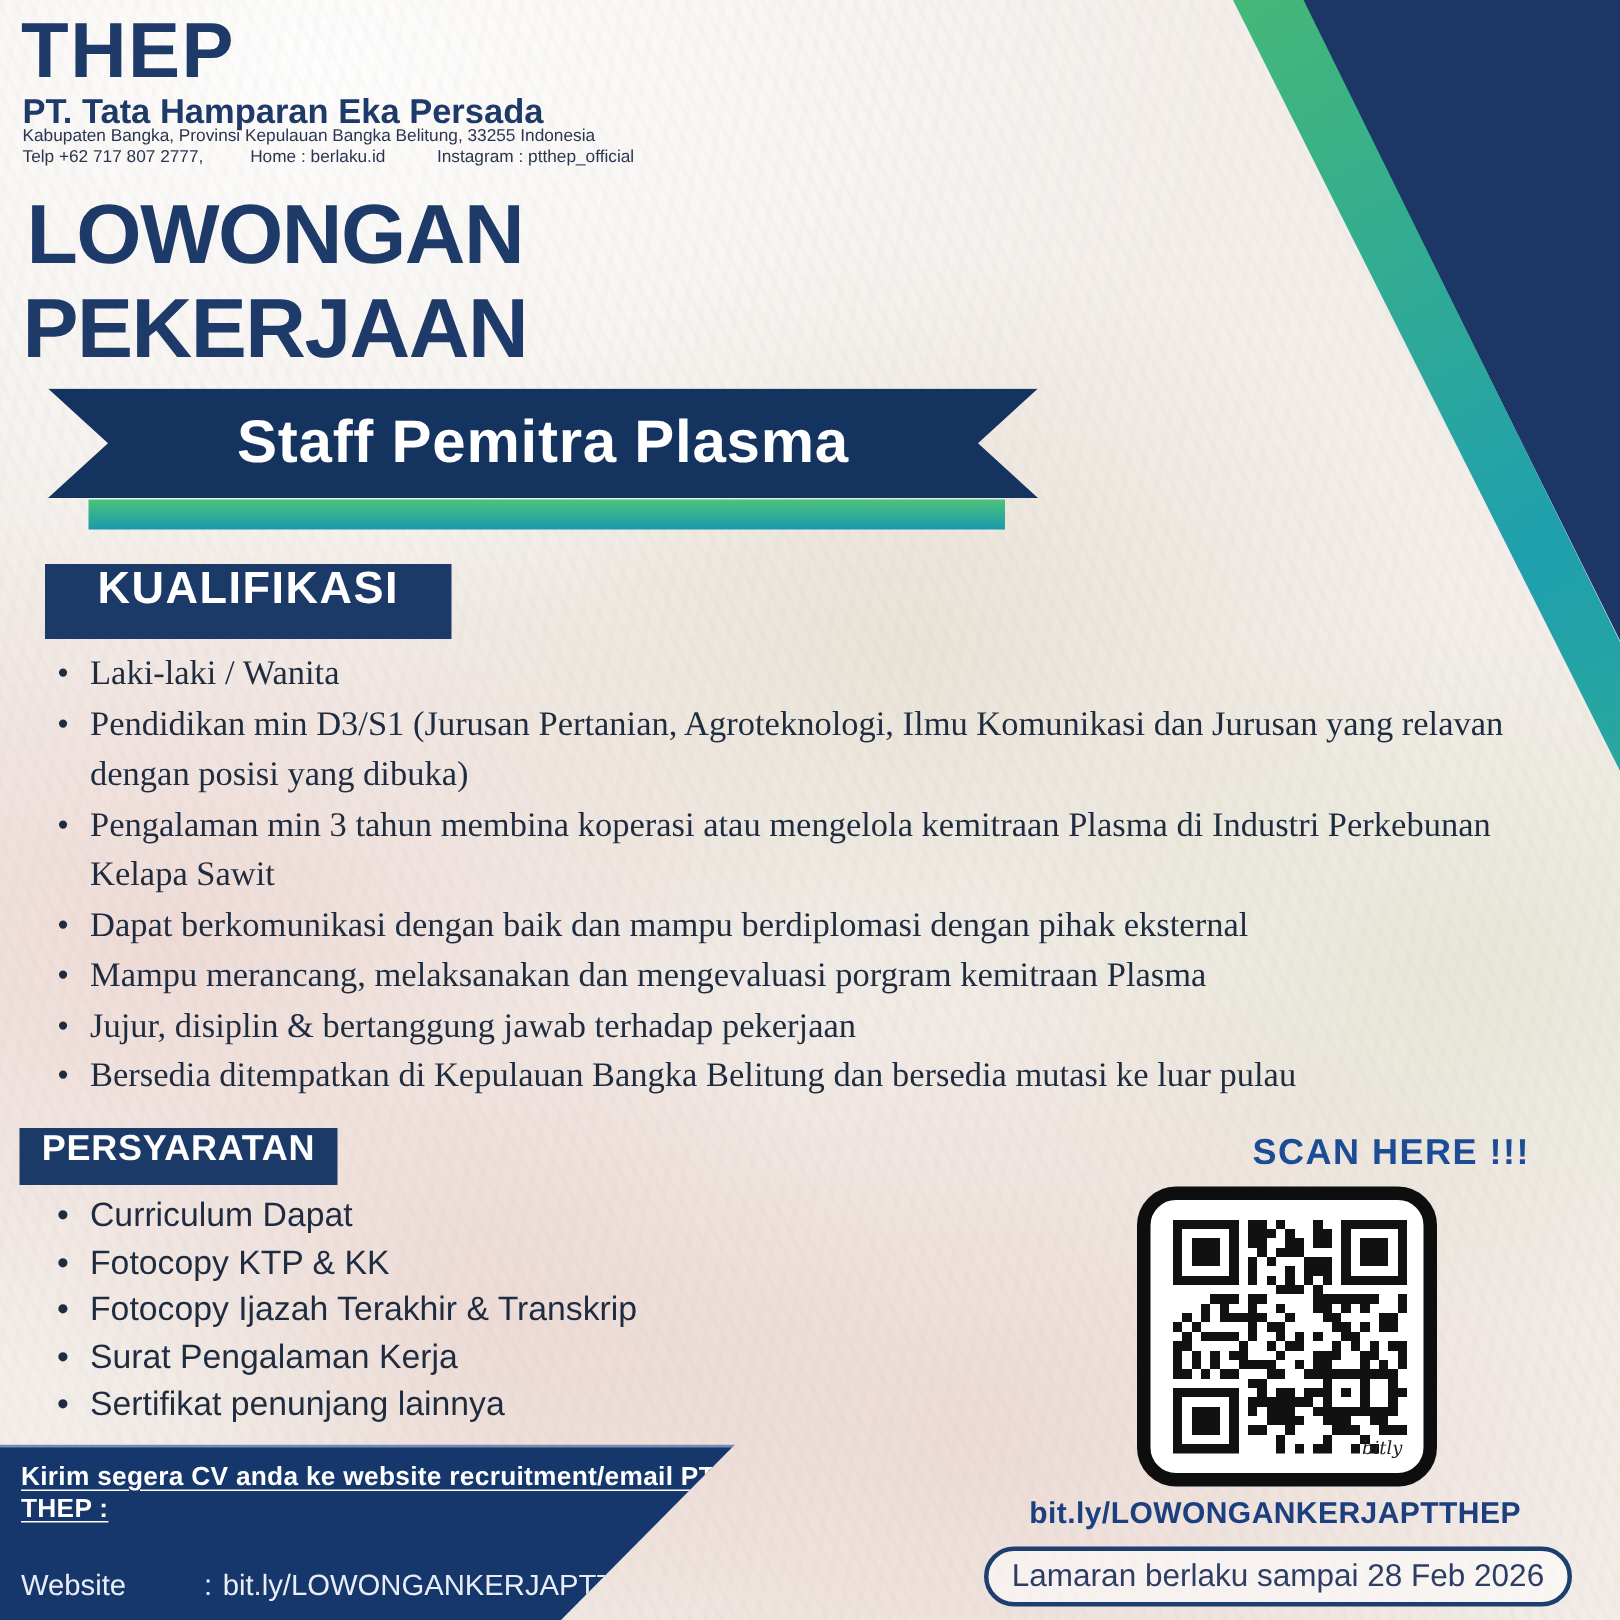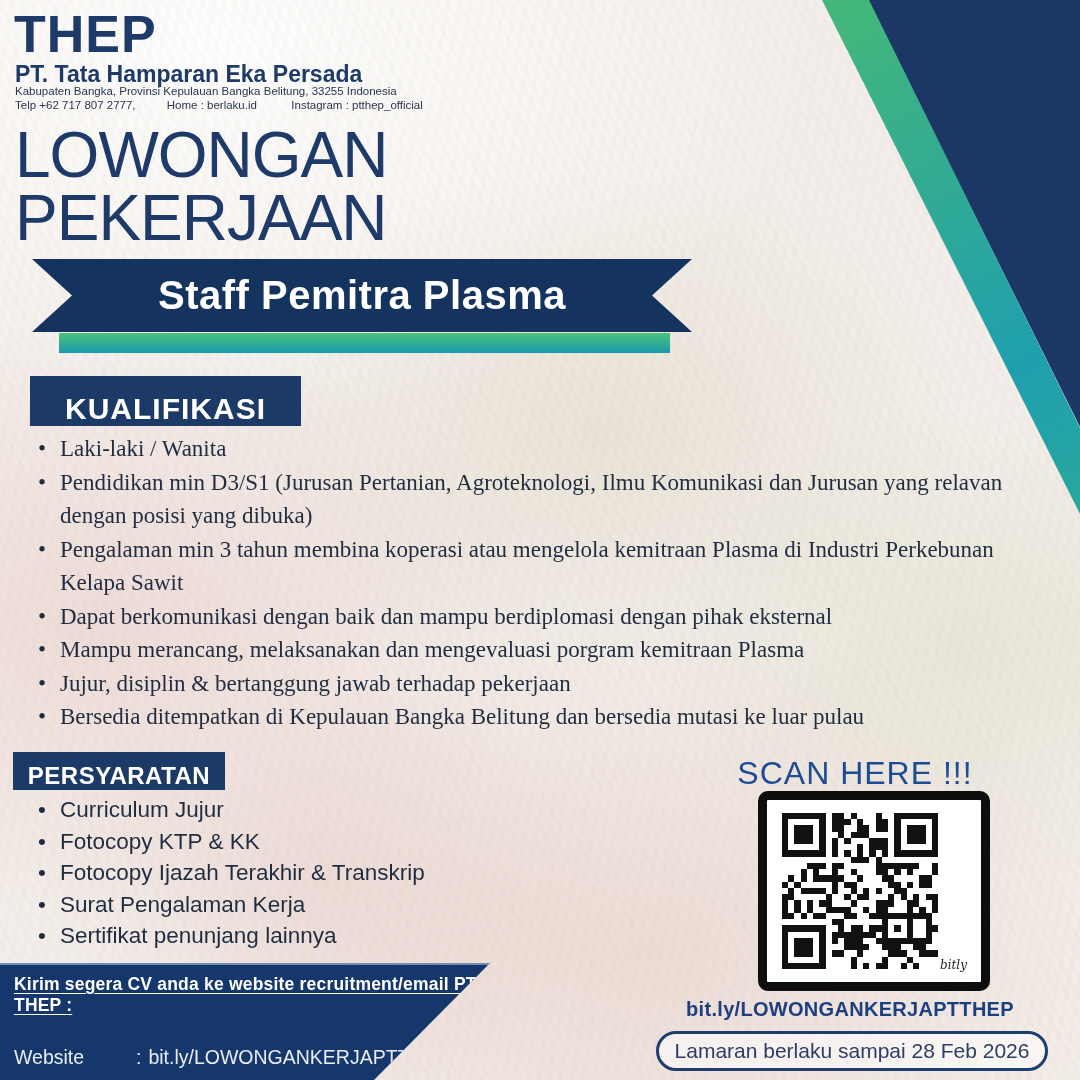--- a/index.html
+++ b/index.html
@@ -26,47 +26,47 @@
   .corner-stripe{
     background:linear-gradient(152deg,#5dc854 8%,#1f9fae 55%,#43bd72 95%);
     clip-path:polygon(822px 0,869px 0,1080px 428px,1080px 514px);
   }
   
   .logo{position:absolute;left:14px;top:4px;font-size:52px;font-weight:bold;letter-spacing:1px;color:#1e3a69;}
   .company{position:absolute;left:15px;top:61px;font-size:23px;font-weight:bold;color:#1e3a69;}
   .addr{position:absolute;left:15px;top:84px;font-size:11.5px;line-height:14px;color:#2a3550;}
   .addr b{font-weight:normal;padding-left:28px;}
   
-  .title{position:absolute;left:15px;top:124px;font-size:64px;line-height:63px;font-weight:normal;letter-spacing:-1px;color:#1e3a69;}
+  .title{position:absolute;left:15px;top:124px;font-size:56px;line-height:63px;font-weight:bold;letter-spacing:-1px;color:#1e3a69;text-align:center;}
   
   .ribbon{
     position:absolute;left:32px;top:259px;width:660px;height:73px;background:#14335f;
     clip-path:polygon(0 0,100% 0,calc(100% - 40px) 50%,100% 100%,0 100%,40px 50%);
     display:flex;align-items:center;justify-content:center;
   }
   .ribbon span{color:#fff;font-size:40px;font-weight:bold;letter-spacing:.5px;}
   .greenbar{position:absolute;left:59px;top:333px;width:611px;height:20px;
     background:linear-gradient(180deg,#4cc479,#1a99ad);}
   
-  .sec-box{position:absolute;background:#1c3a68;display:flex;align-items:flex-end;justify-content:center;}
+  .sec-box{position:absolute;background:#1c3a68;display:flex;align-items:flex-start;justify-content:center;}
   .kual-box{left:30px;top:376px;width:271px;height:50px;}
   .kual-box span{color:#fff;font-size:30px;font-weight:bold;letter-spacing:1px;}
   .pers-box{left:13px;top:752px;width:212px;height:38px;}
   .pers-box span{color:#fff;font-size:24px;font-weight:bold;letter-spacing:.5px;}
   
   ul.blist{position:absolute;margin:0;padding:0;list-style:none;color:#1f2c40;}
   ul.blist li{position:relative;padding-left:24px;}
   ul.blist li::before{content:"\2022";position:absolute;left:2px;}
   .kual-list{left:36px;top:432px;width:1000px;font-size:23px;line-height:33.5px;font-family:Liberation Serif, serif;}
   .pers-list{left:36px;top:794px;width:560px;font-size:22.5px;line-height:31.5px;}
   
-  .scan-title{position:absolute;left:690px;top:755px;width:330px;text-align:center;
-    font-size:32px;font-weight:normal;letter-spacing:1px;color:#1d4c96;}
-  .qr-box{position:absolute;left:758px;top:791px;width:232px;height:200px;box-sizing:border-box;
-    background:#fff;border:9px solid #0e0e0e;border-radius:10px;}
+  .scan-title{position:absolute;left:690px;top:755px;width:330px;text-align:right;
+    font-size:24px;font-weight:bold;letter-spacing:1px;color:#1d4c96;}
+  .qr-box{position:absolute;left:758px;top:791px;width:200px;height:200px;box-sizing:border-box;
+    background:#fff;border:9px solid #0e0e0e;border-radius:26px;}
   .qr-box svg{position:absolute;left:15px;top:13px;}
   .bitly-script{position:absolute;right:14px;bottom:10px;font-family:"DejaVu Serif",serif;
     font-style:italic;font-size:12px;color:#222;}
   .bitly-link{position:absolute;left:645px;top:998px;width:410px;text-align:center;
     font-size:20px;font-weight:bold;letter-spacing:.3px;color:#1c3f80;}
   .pill{position:absolute;left:656px;top:1031px;width:392px;height:40px;box-sizing:border-box;
     border:3.5px solid #1e3e6e;border-radius:22px;background:rgba(255,255,255,.55);
     display:flex;align-items:center;justify-content:center;font-size:21px;color:#2c3e64;}
   
   .footer-box{position:absolute;left:0;top:963px;width:500px;height:117px;box-sizing:border-box;
@@ -114,21 +114,21 @@
     <li>Dapat berkomunikasi dengan baik dan mampu berdiplomasi dengan pihak eksternal</li>
     <li>Mampu merancang, melaksanakan dan mengevaluasi porgram kemitraan Plasma</li>
     <li>Jujur, disiplin &amp; bertanggung jawab terhadap pekerjaan</li>
     <li>Bersedia ditempatkan di Kepulauan Bangka Belitung dan bersedia mutasi ke luar pulau</li>
   </ul>
 
   <div class="sec-box pers-box">
     <span>PERSYARATAN</span>
   </div>
   <ul class="blist pers-list">
-    <li>Curriculum Jujur</li>
+    <li>Curriculum Dapat</li>
     <li>Fotocopy KTP &amp; KK</li>
     <li>Fotocopy Ijazah Terakhir &amp; Transkrip</li>
     <li>Surat Pengalaman Kerja</li>
     <li>Sertifikat penunjang lainnya</li>
   </ul>
 
   <div class="scan-title">SCAN HERE !!!</div>
   <div class="qr-box">
     <svg id="qr-svg" width="156" height="156" viewBox="0 0 150 150" shape-rendering="crispEdges">
         <rect x="48" y="0" width="6" height="6" fill="#111"></rect>

